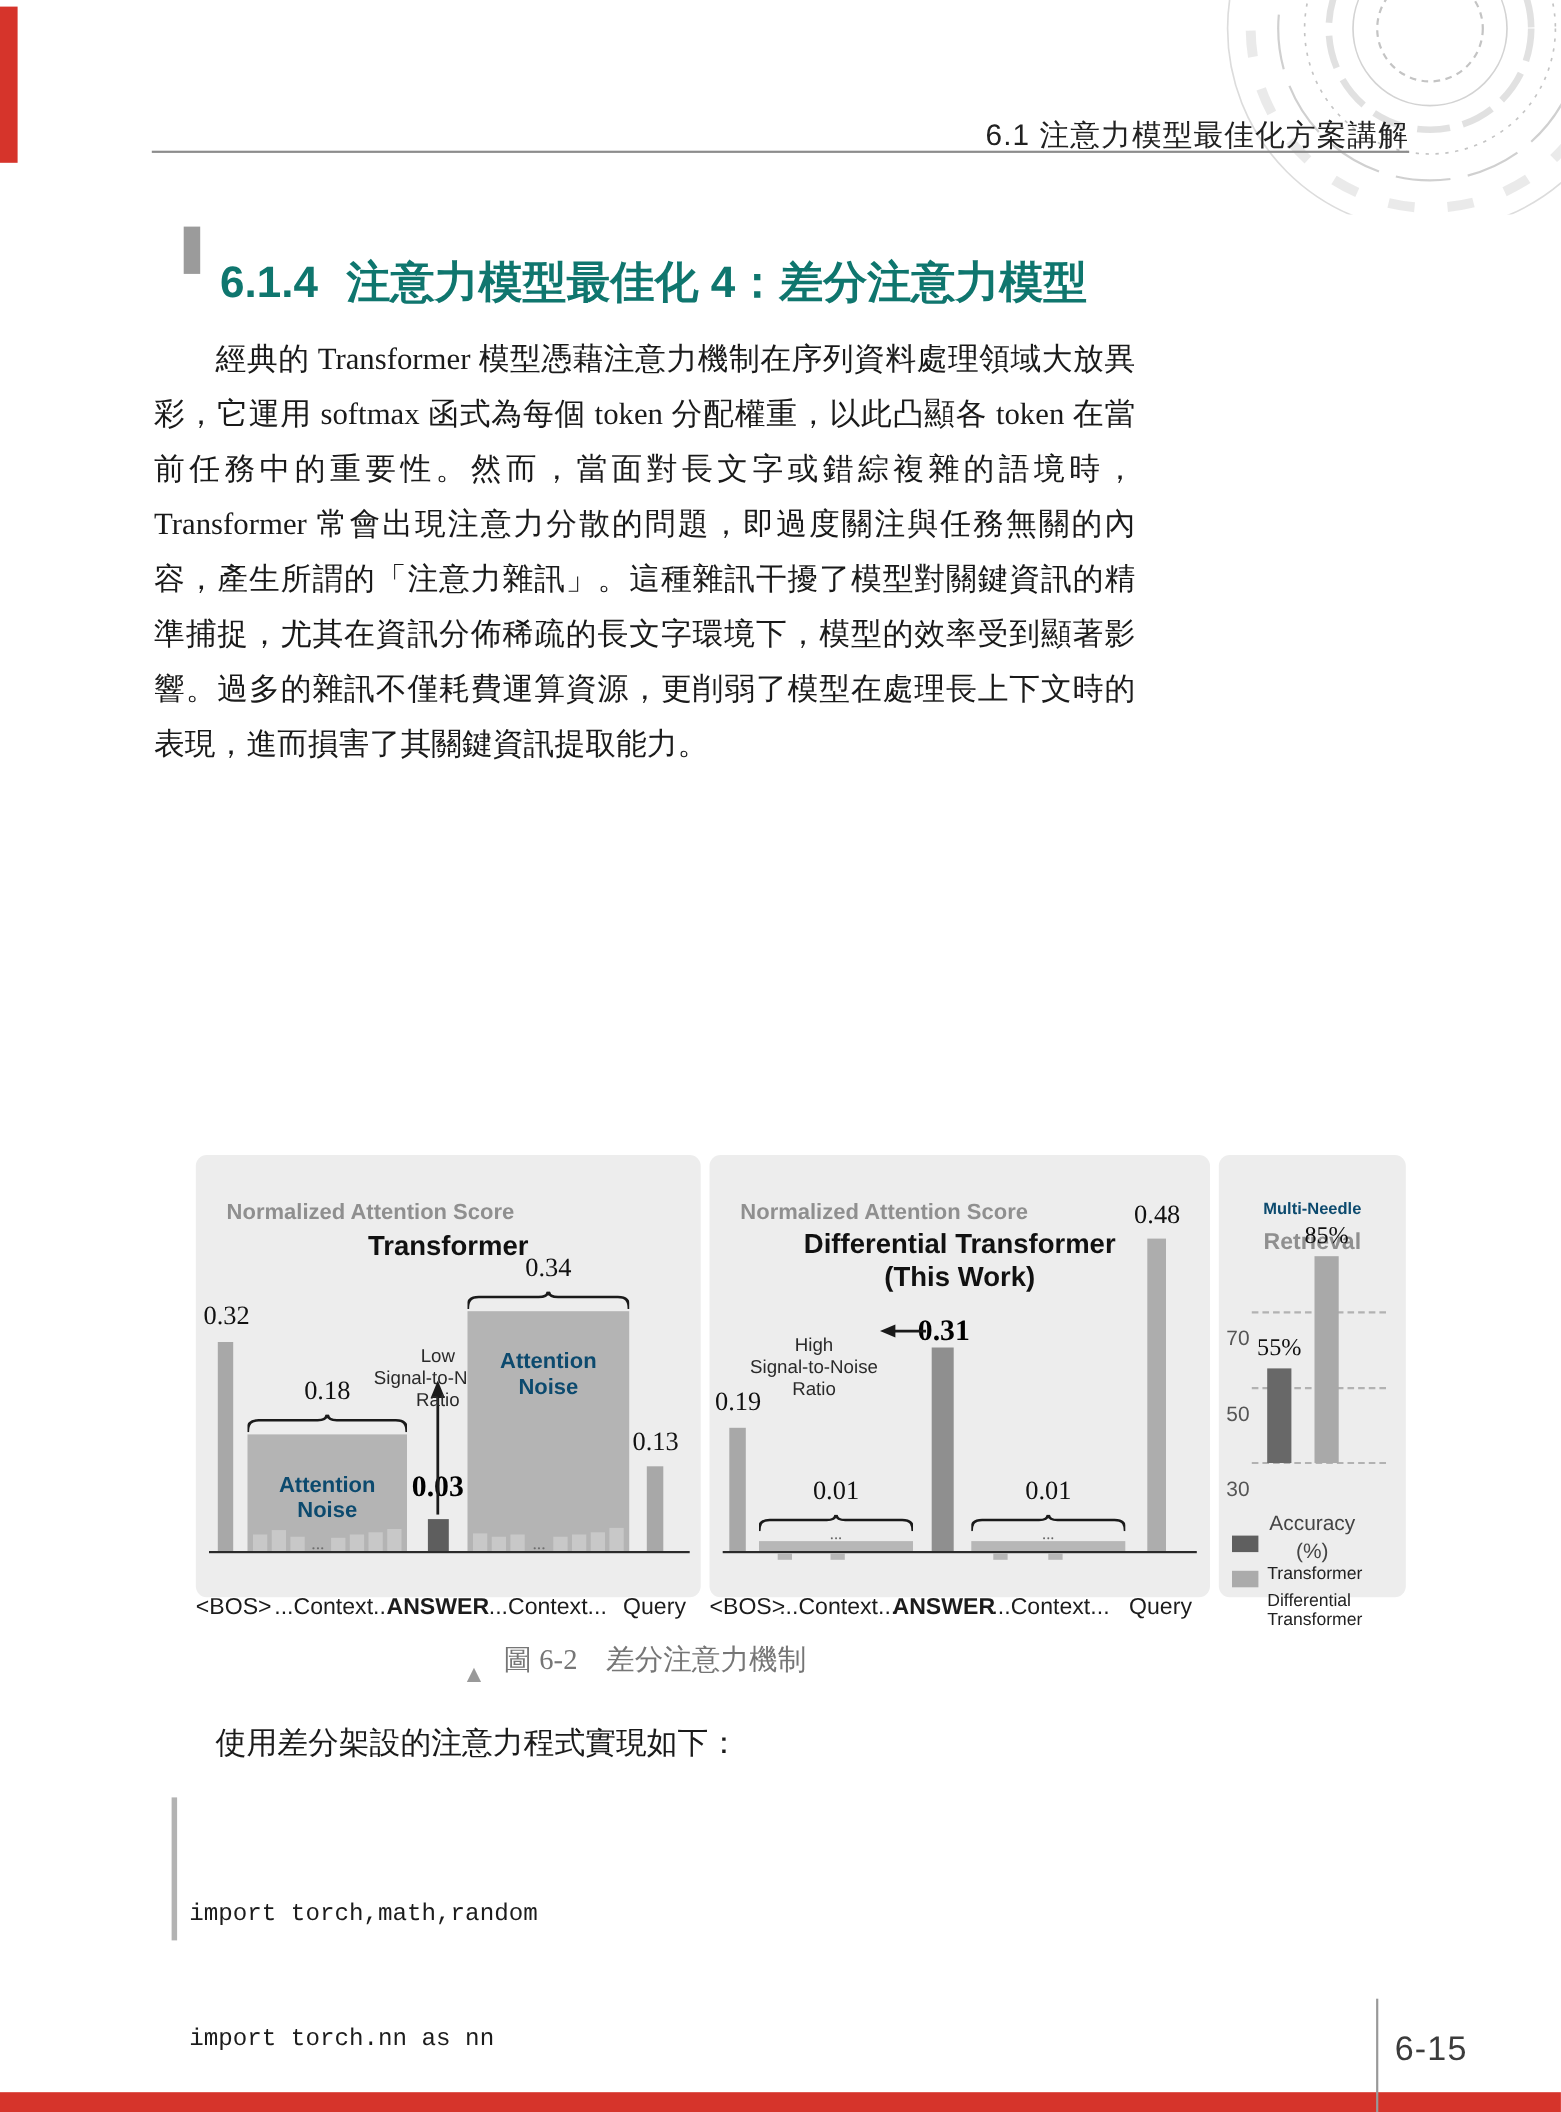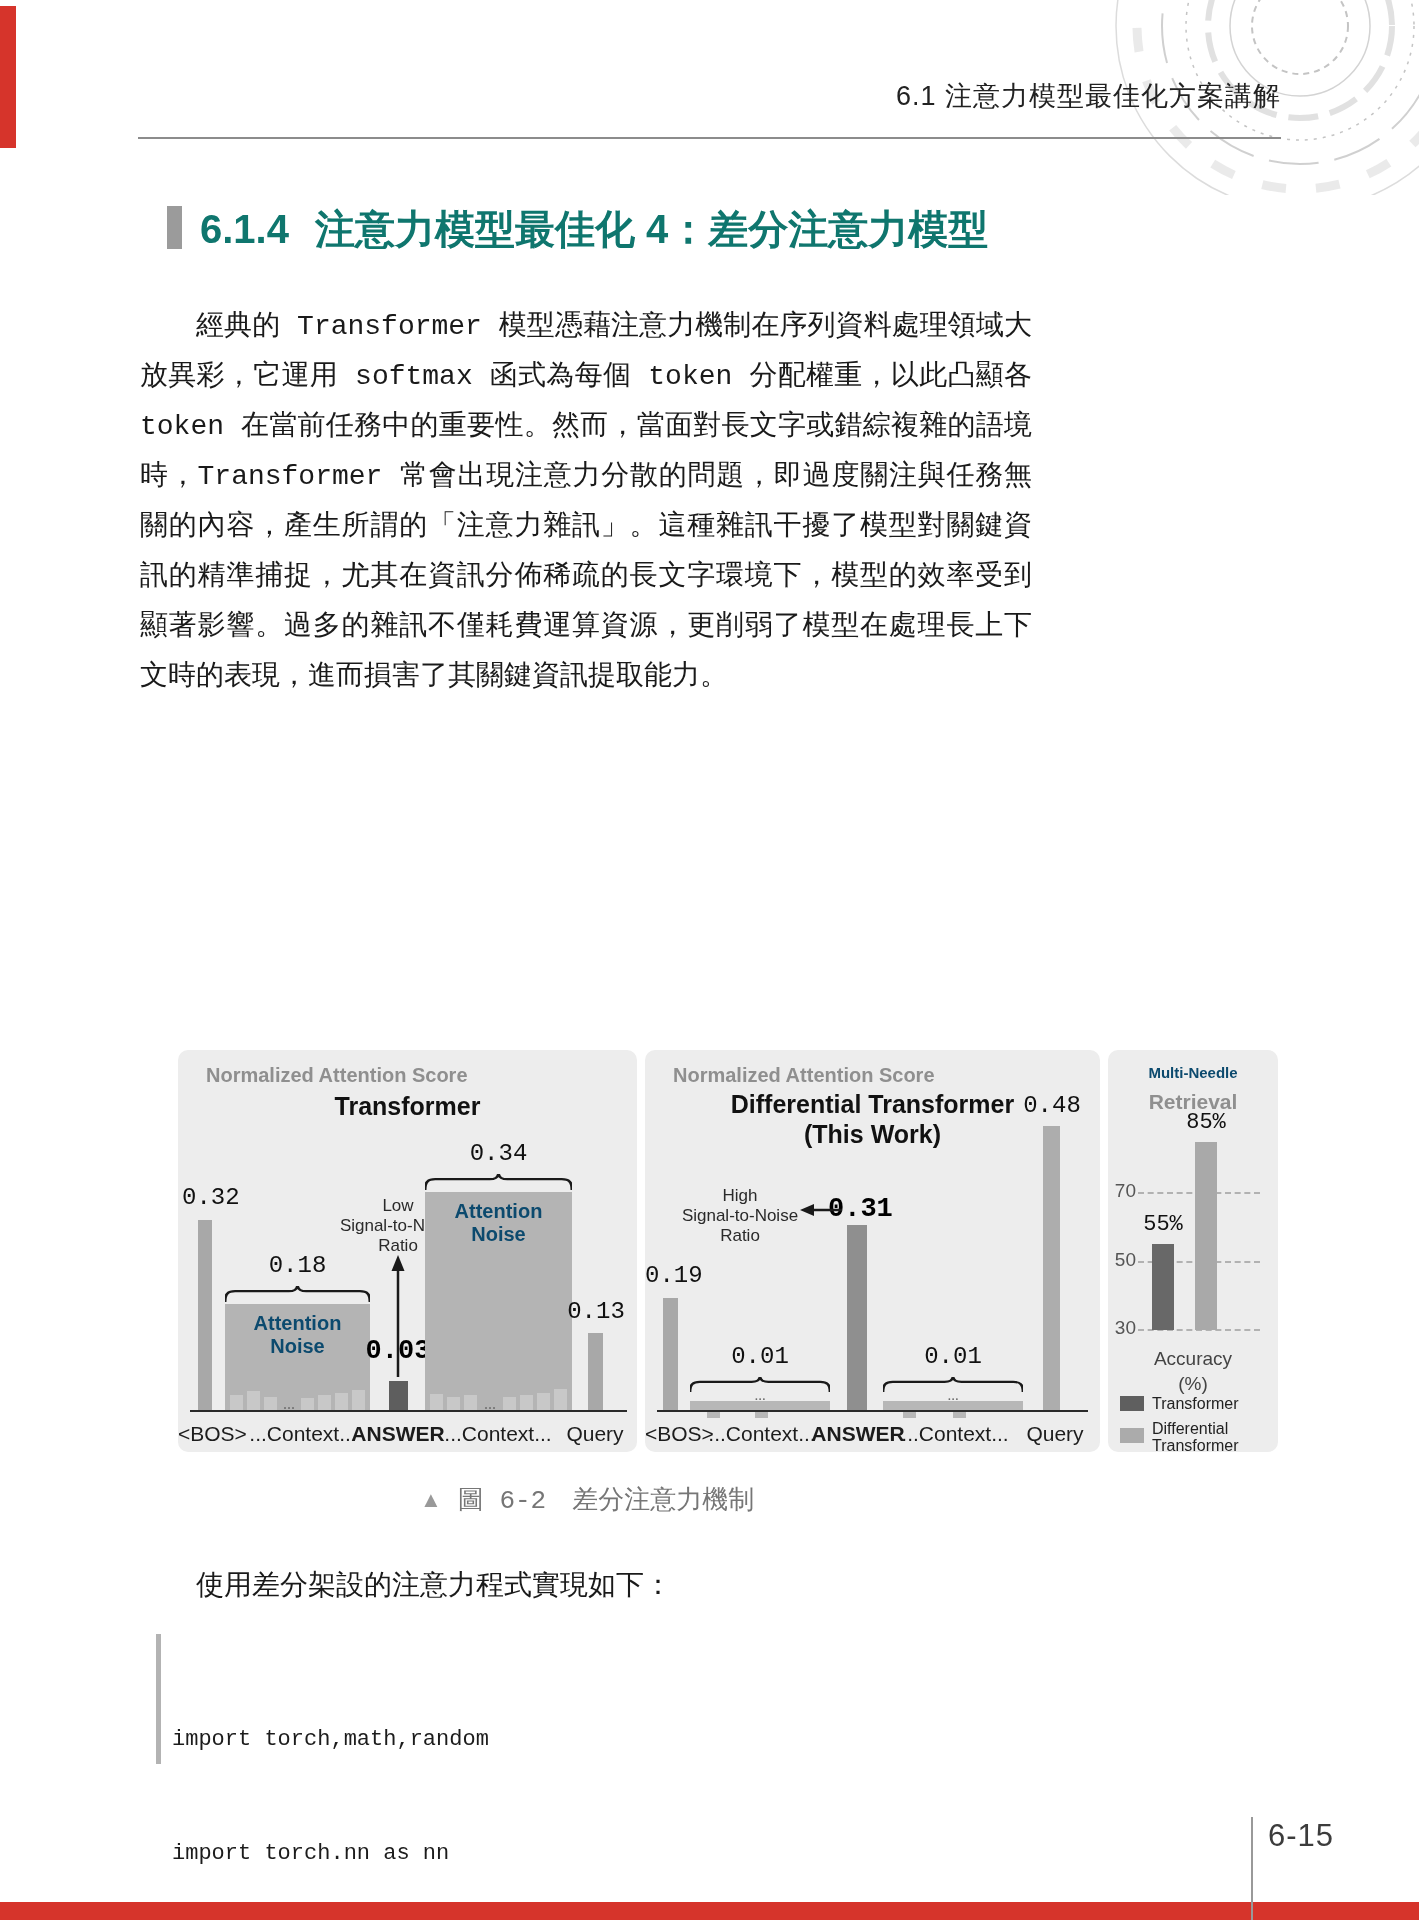--- a/index.html
+++ b/index.html
@@ -1,17 +1,17 @@
 <!DOCTYPE html>
 <html><head>
 <meta charset="utf-8">
 <style>
   html,body{margin:0;padding:0;background:#fff;}
-  .serif{font-family:Liberation Mono, monospace;}
-  .sans{font-family:"Liberation Sans","DejaVu Sans",sans-serif;}
+  .serif{font-family:Liberation Serif, serif;}
+  .sans{font-family:"Liberation Sans","DejaVu Sans",sans-serif;margin-top:27px;}
   .mono{font-family:"Liberation Mono","DejaVu Sans Mono",monospace;}
   #page{position:relative;width:1419px;height:1920px;background:#fff;overflow:hidden;}
   .abs{position:absolute;}
 
   
   #deco{position:absolute;right:0;top:0;pointer-events:none;}
 
   
   .red-bar-left{left:0;top:6px;width:16px;height:142px;background:#d6342b;}
   .red-bar-bottom{left:0;top:1902px;width:1419px;height:18px;background:#d6342b;}

